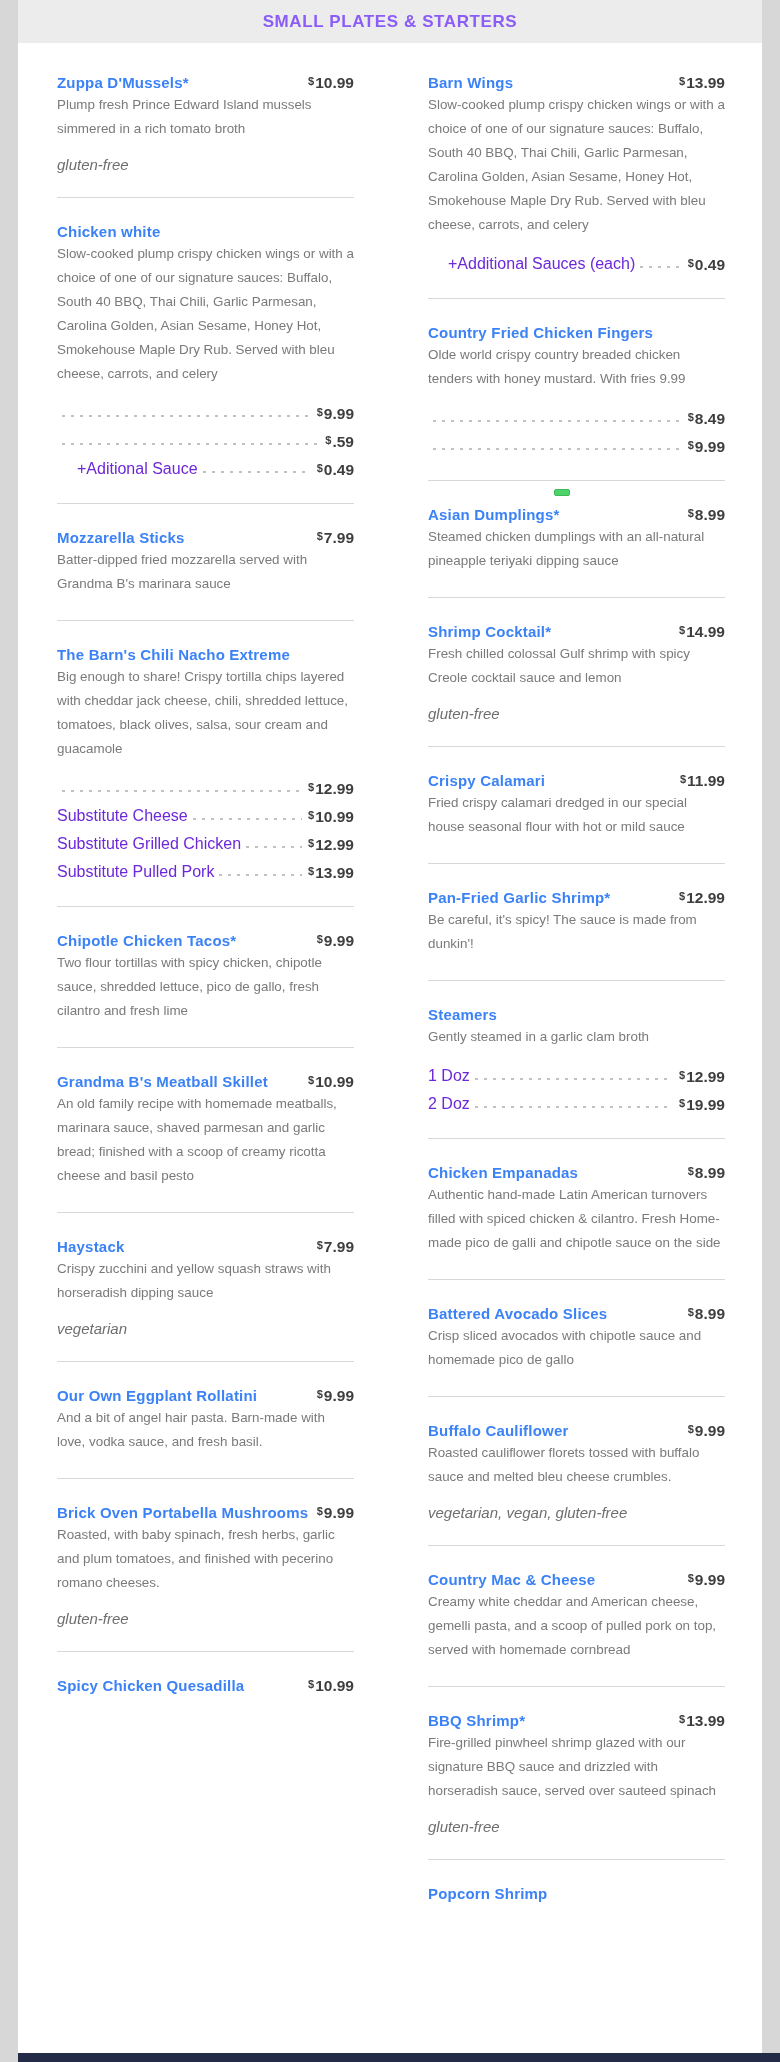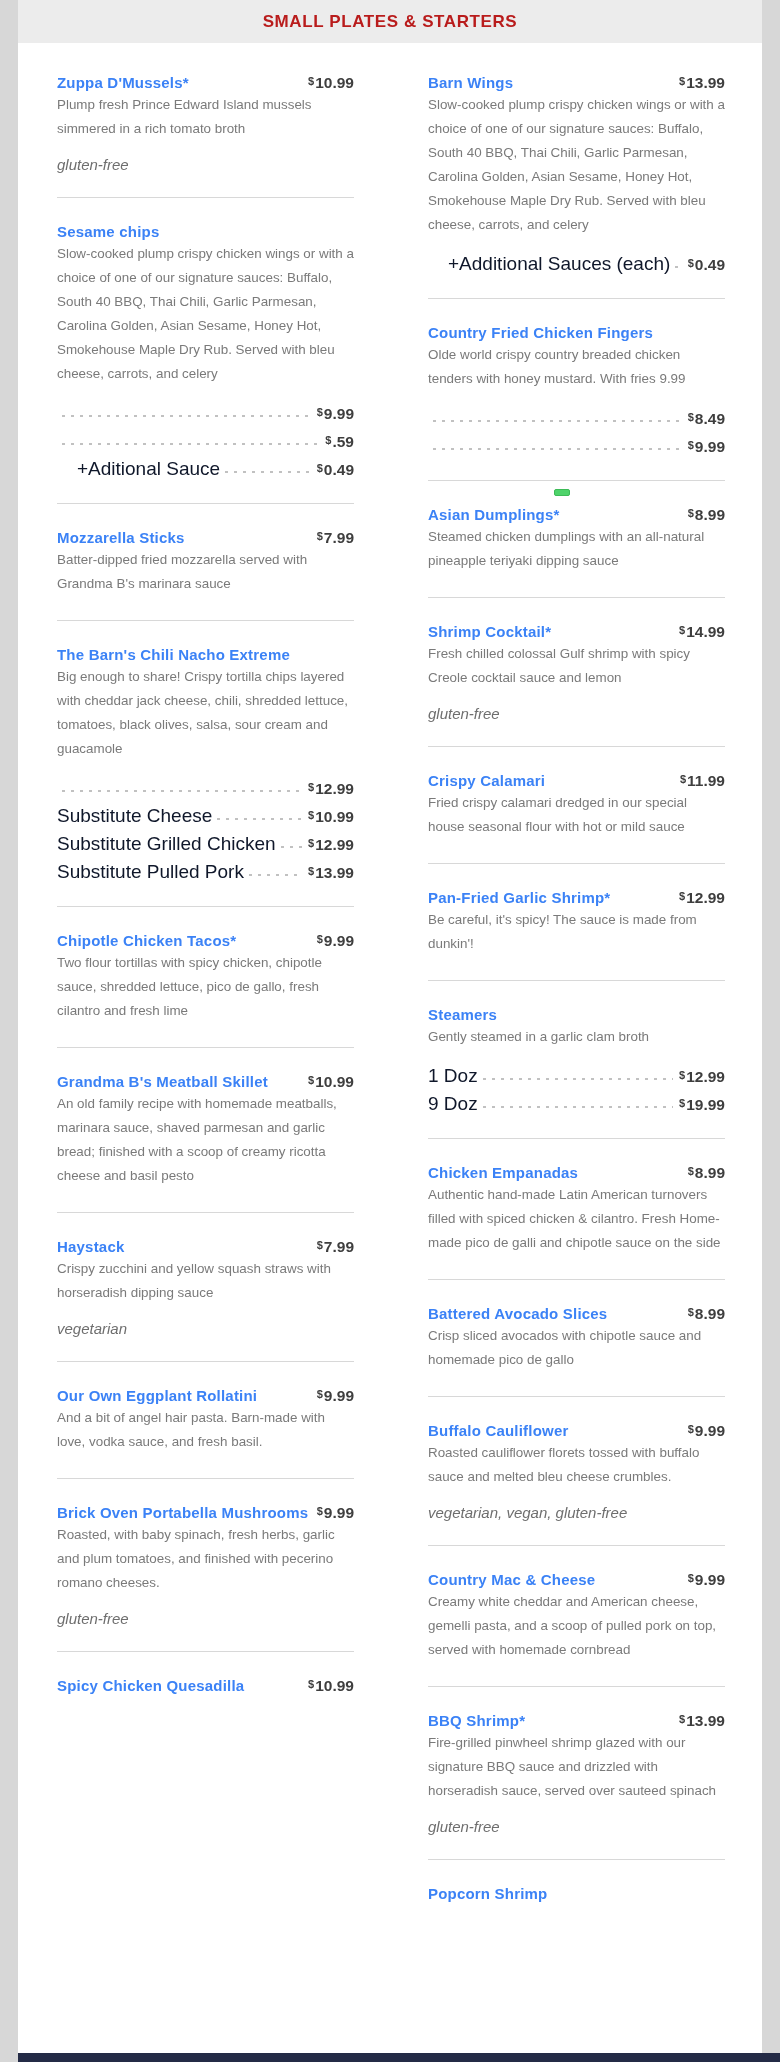--- a/index.html
+++ b/index.html
@@ -4,34 +4,34 @@
 <style>
   * { margin:0; padding:0; box-sizing:border-box; }
   html,body { width:780px; }
   body { font-family:"Liberation Sans", sans-serif; background:#d7d7d7; }
   .page { position:relative; width:780px; height:2062px; overflow:hidden; background:#fff; }
   .gutter { position:absolute; top:0; bottom:0; width:18px; background:#d7d7d7; z-index:5; }
   .gutter.left { left:0; }
   .gutter.right { right:0; }
   .section-header { position:relative; margin-left:18px; width:744px; height:43px; background:#ececec;
     display:flex; align-items:center; justify-content:center; }
-  .section-header h1 { font-size:17px; font-weight:700; color:#b91c1c; letter-spacing:.6px; }
+  .section-header h1 { font-size:17px; font-weight:700; color:#8b5cf6; letter-spacing:.6px; }
   .content { margin-left:18px; width:744px; display:flex; padding:6px 38px 0 39px; gap:74px; background:#fff; }
   .col { flex:0 0 297px; width:297px; }
 
   .item { position:relative; padding-top:24px; }
   .title-row { display:flex; justify-content:space-between; align-items:baseline; }
   .item-name { font-size:15px; font-weight:700; color:#3b82f6; letter-spacing:.2px; line-height:20px; }
   .price { white-space:nowrap; color:#3e3e3e; font-weight:700; font-size:15.5px; }
   .price .cur { font-size:11px; position:relative; top:-3.5px; margin-right:1px; }
   .desc { font-size:13.4px; line-height:24px; color:#7a7a7a; }
   .opts { margin-top:12px; }
   .opt { display:flex; align-items:flex-end; margin-top:3px; min-height:25px; }
   .opt.indent { padding-left:20px; }
-  .opt-label { font-size:19px; color:#0f172a; line-height:21px; white-space:nowrap; }
+  .opt-label { font-size:16px; color:#6d28d9; line-height:21px; white-space:nowrap; }
   .dots { flex:1 1 auto; height:10px; margin:0 6px 5px 2px;
     background-image:radial-gradient(circle, #c1c1c1 1.2px, transparent 1.5px);
     background-size:9px 4px; background-repeat:repeat-x; background-position:0 bottom; }
   .dietary { margin-top:15px; font-size:15px; font-style:italic; color:#6e6e6e; }
   .divider { border:0; border-top:1px solid #d8d8d8; margin-top:24px; }
   .marker { position:absolute; top:8px; left:126px; width:16px; height:7px;
     background:#4ed36a; border:1px solid #3dbb57; border-radius:2px; }
   .bottom-bar { position:absolute; left:18px; right:0; bottom:0; height:9px; background:#242b46; z-index:6; }
 </style>
 </head>
@@ -51,21 +51,21 @@
           <div class="title-row">
             <h3 class="item-name">Zuppa D'Mussels*</h3>
             <span class="price"><span class="cur">$</span><span class="amount">10.99</span></span>
           </div>
           <p class="desc">Plump fresh Prince Edward Island mussels simmered in a rich tomato broth</p>
           <p class="dietary">gluten-free</p>
           <hr class="divider">
         </div>
         <div class="item">
           <div class="title-row">
-            <h3 class="item-name">Sesame chips</h3>
+            <h3 class="item-name">Chicken white</h3>
           </div>
           <p class="desc">Slow-cooked plump crispy chicken wings or with a choice of one of our signature sauces: Buffalo, South 40 BBQ, Thai Chili, Garlic Parmesan, Carolina Golden, Asian Sesame, Honey Hot, Smokehouse Maple Dry Rub. Served with bleu cheese, carrots, and celery</p>
           <div class="opts">
             <div class="opt">
               <span class="opt-label"></span>
               <span class="dots"></span>
               <span class="price"><span class="cur">$</span><span class="amount">9.99</span></span>
             </div>
             <div class="opt">
               <span class="opt-label"></span>
@@ -240,21 +240,21 @@
             <h3 class="item-name">Steamers</h3>
           </div>
           <p class="desc">Gently steamed in a garlic clam broth</p>
           <div class="opts">
             <div class="opt">
               <span class="opt-label">1 Doz</span>
               <span class="dots"></span>
               <span class="price"><span class="cur">$</span><span class="amount">12.99</span></span>
             </div>
             <div class="opt">
-              <span class="opt-label">9 Doz</span>
+              <span class="opt-label">2 Doz</span>
               <span class="dots"></span>
               <span class="price"><span class="cur">$</span><span class="amount">19.99</span></span>
             </div>
           </div>
           <hr class="divider">
         </div>
         <div class="item">
           <div class="title-row">
             <h3 class="item-name">Chicken Empanadas</h3>
             <span class="price"><span class="cur">$</span><span class="amount">8.99</span></span>

